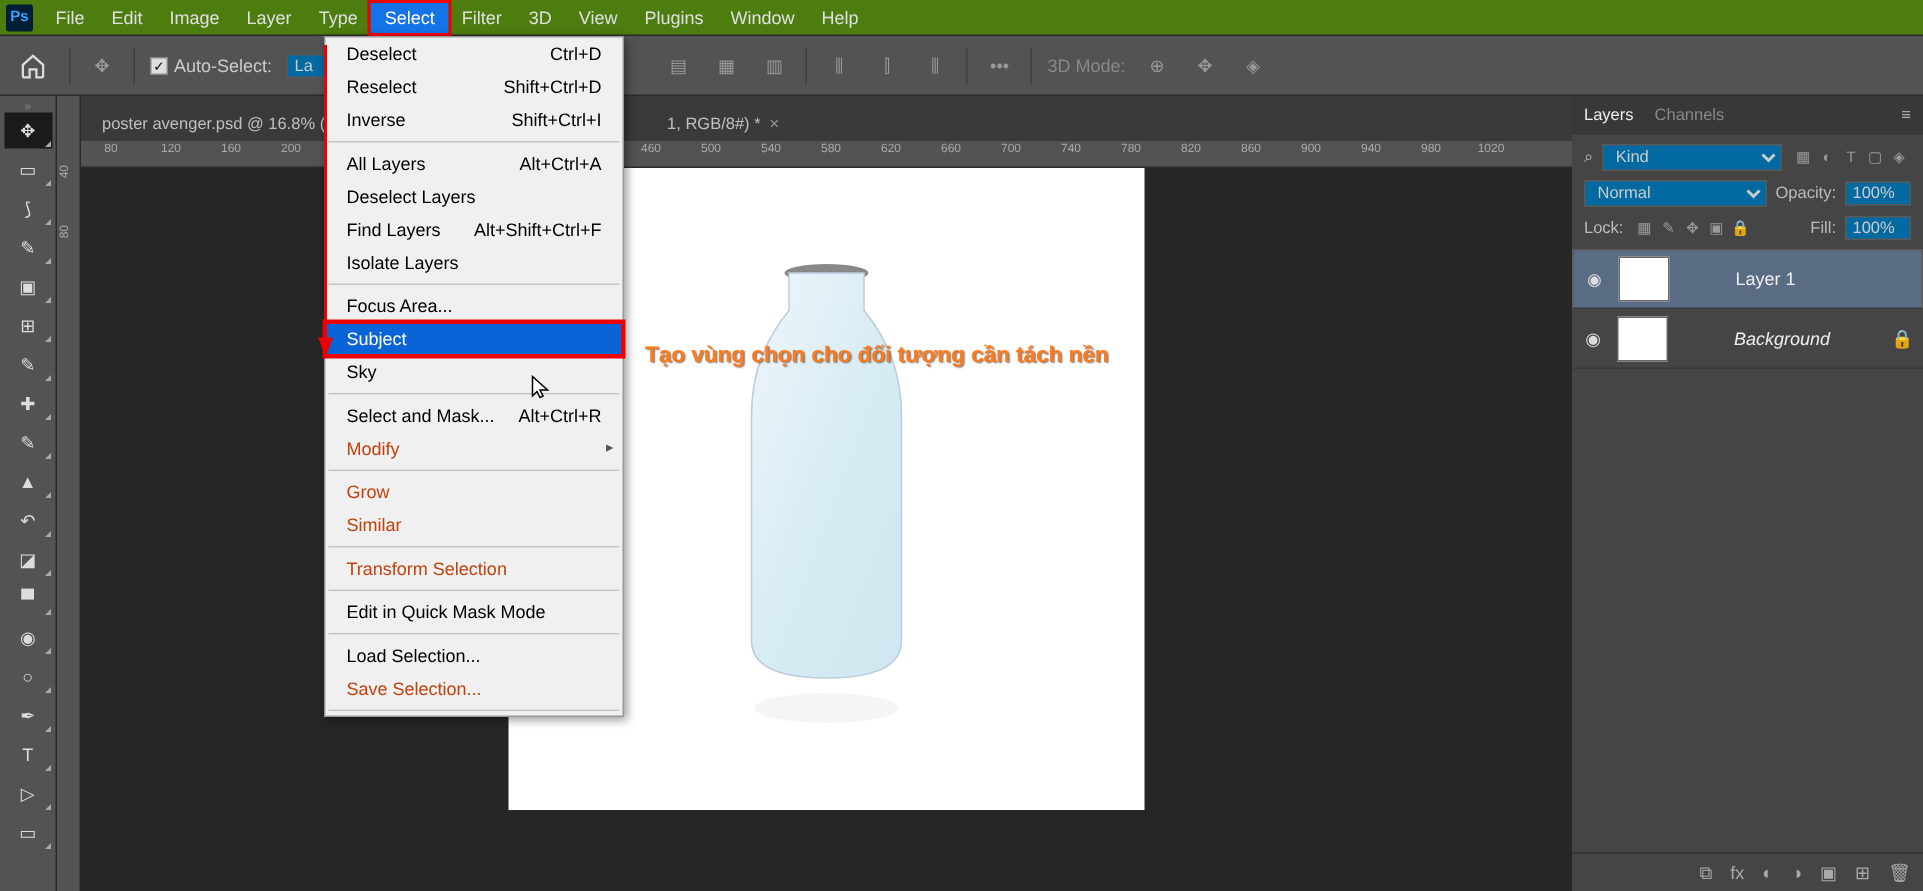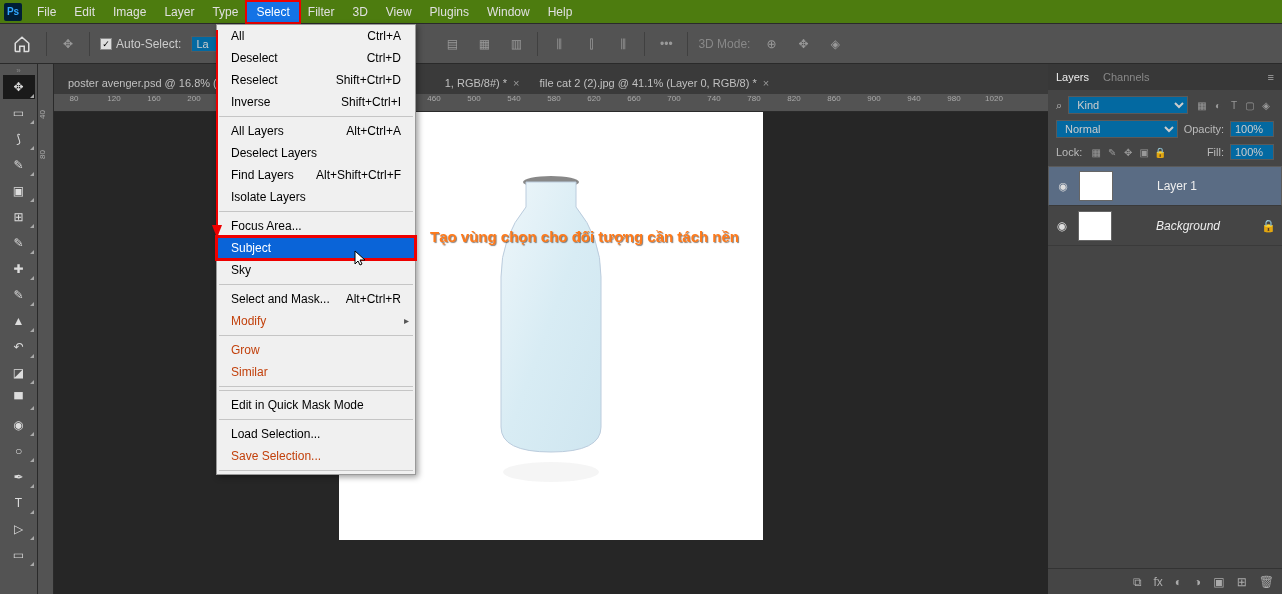--- a/index.html
+++ b/index.html
@@ -139,21 +139,20 @@
   <div class="ruler-v">
     <span>40</span>
     <span>80</span>
   </div>
 
   <div class="workarea">
     <div class="tabs">
       <div class="tab"><span>poster avenger.psd @ 16.8% (R</span></div>
       <div style="width:200px"></div>
       <div class="tab"><span>1, RGB/8#) *</span><span class="x">×</span></div>
-      <div class="tab"><span>file cat 2 (2).jpg @ 41.1% (Layer 0, RGB/8) *</span><span class="x">×</span></div>
     </div>
     <div class="ruler-h">
       <span>80</span>
         <span>120</span>
         <span>160</span>
         <span>200</span>
       <span style="width:160px"></span>
       <span>420</span>
         <span>460</span>
         <span>500</span>
@@ -235,24 +234,20 @@
         <span>▣</span>
         <span>⊞</span>
         <span>🗑</span>
       </div>
     </div>
   </div>
 </div>
 
 <div class="dropdown" id="dd">
     <div class="dd-item">
-      <span>All</span>
-      <span>Ctrl+A</span>
-    </div>
-    <div class="dd-item">
       <span>Deselect</span>
       <span>Ctrl+D</span>
     </div>
     <div class="dd-item">
       <span>Reselect</span>
       <span>Shift+Ctrl+D</span>
     </div>
     <div class="dd-item">
       <span>Inverse</span>
       <span>Shift+Ctrl+I</span>
@@ -291,20 +286,23 @@
       <span>Modify</span>
     </div>
     <div class="dd-sep"></div>
     <div class="dd-item disabled">
       <span>Grow</span>
     </div>
     <div class="dd-item disabled">
       <span>Similar</span>
     </div>
     <div class="dd-sep"></div>
+    <div class="dd-item disabled">
+      <span>Transform Selection</span>
+    </div>
     <div class="dd-sep"></div>
     <div class="dd-item">
       <span>Edit in Quick Mask Mode</span>
     </div>
     <div class="dd-sep"></div>
     <div class="dd-item">
       <span>Load Selection...</span>
     </div>
     <div class="dd-item disabled">
       <span>Save Selection...</span>

